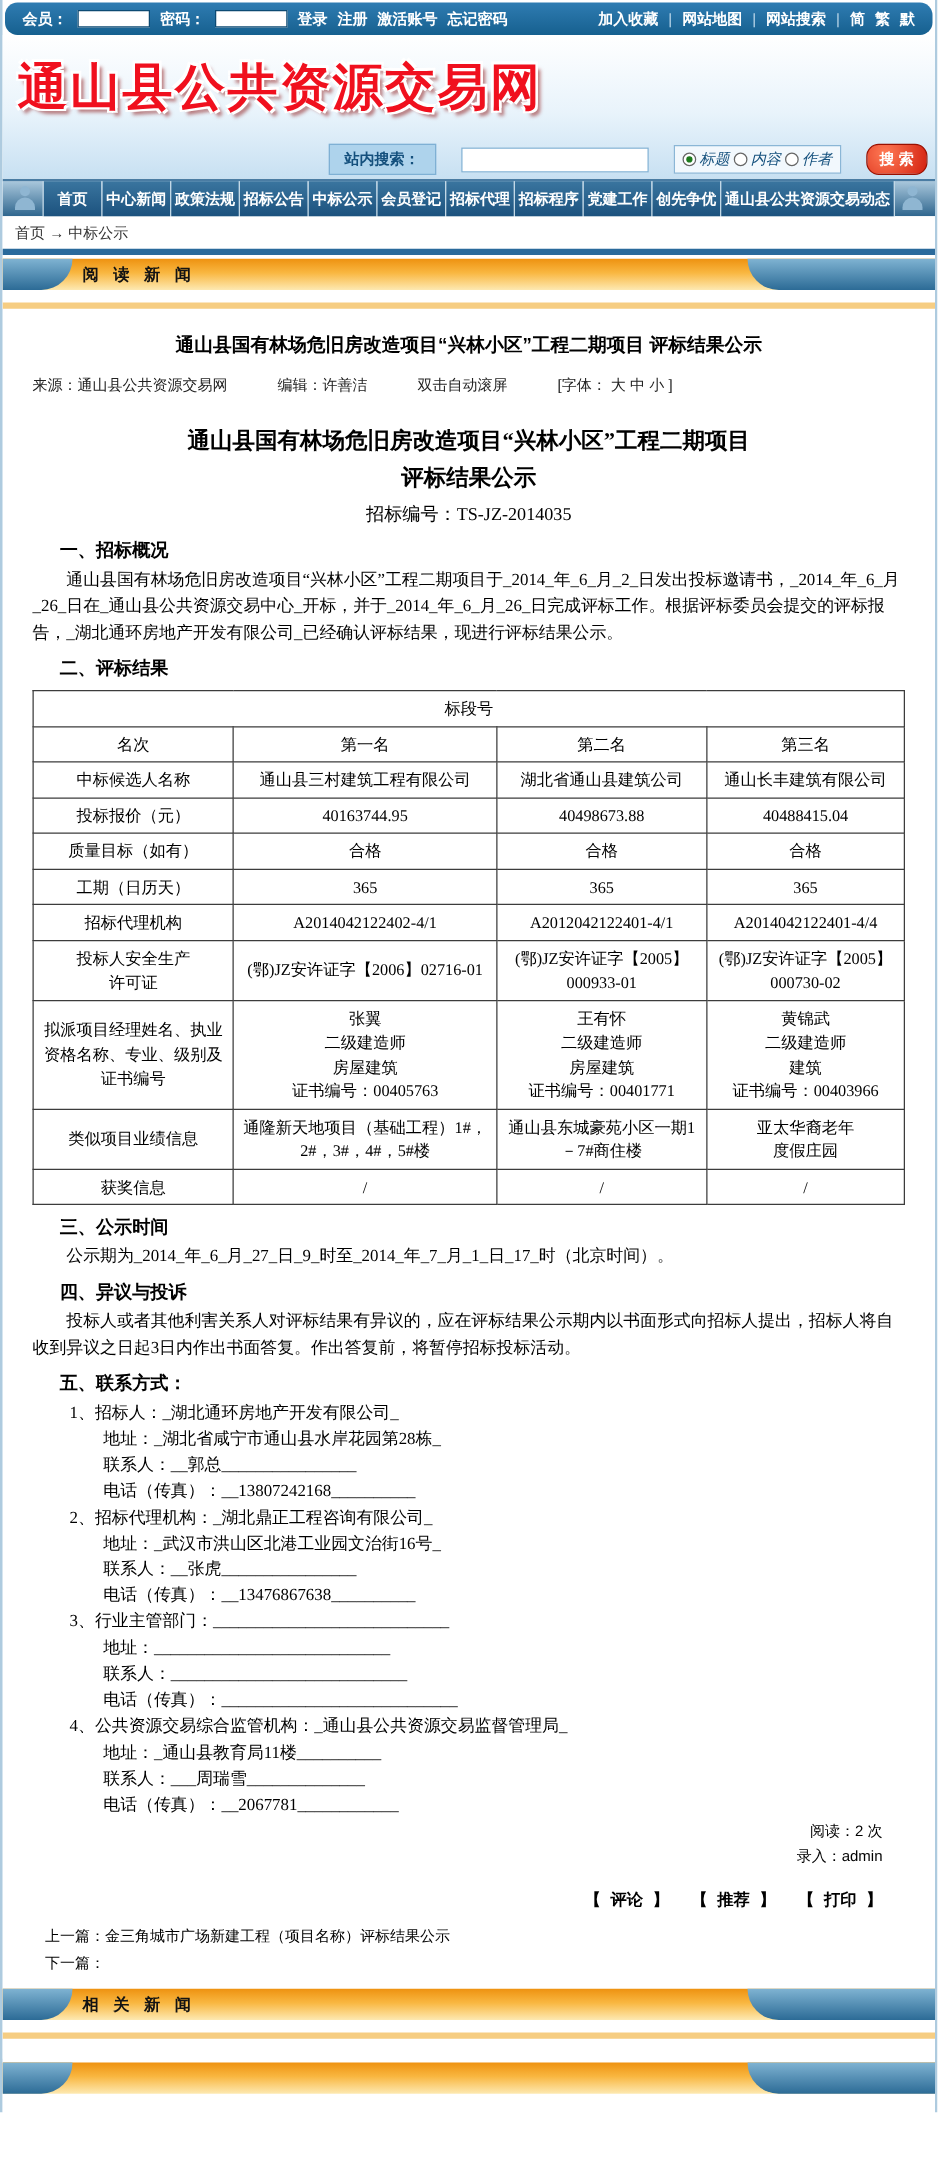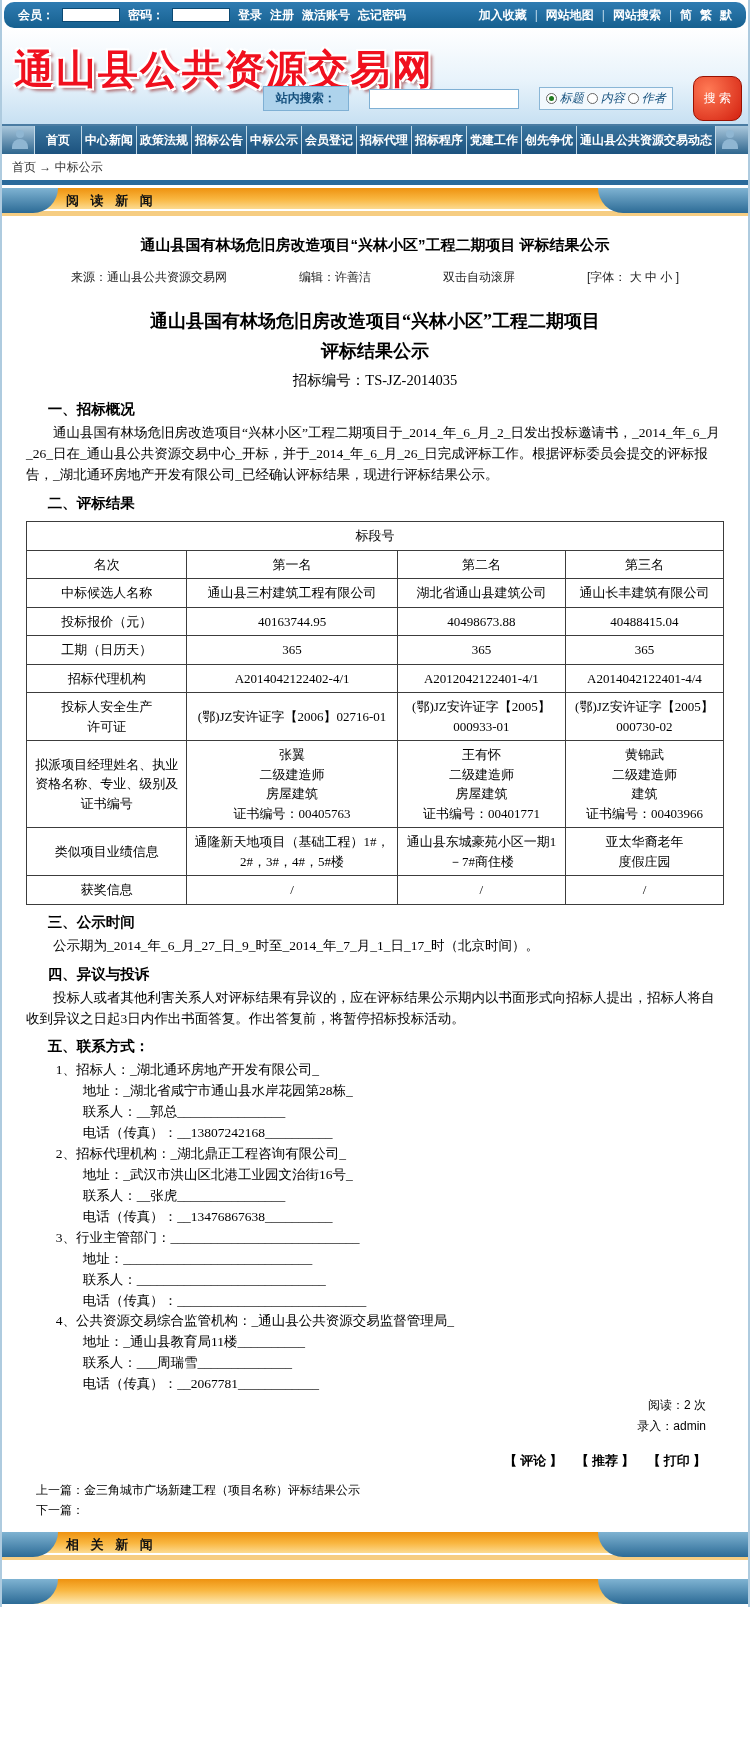--- a/index.html
+++ b/index.html
@@ -8,75 +8,75 @@
 
   
   .topbar { margin:2px 2px 0; height:26px; background:linear-gradient(#2f7cb2,#16608f); border-radius:10px;
             display:flex; align-items:center; justify-content:space-between; padding:0 14px; color:#fff; font-size:12px; font-weight:bold; }
   .tb-left, .tb-right { display:flex; align-items:center; gap:8px; }
   .tb-input { width:58px; height:14px; border:1px solid #0c4a73; background:#fff; }
   .topbar a { color:#fff; text-decoration:none; cursor:pointer; }
   .tb-sep { color:#bcd8ea; font-weight:normal; }
 
   
-  .header { position:relative; height:96px; background:linear-gradient(#ffffff,#e8f3fb 55%,#c7e0f2); }
+  .header { position:relative; height:115px; background:linear-gradient(#ffffff,#e8f3fb 55%,#c7e0f2); }
   .logo { position:absolute; left:12px; top:14px; font-size:40px; font-weight:bold; letter-spacing:2px; color:#f0101e;
           text-shadow:2px 2px 0 #fff,-2px -2px 0 #fff,2px -2px 0 #fff,-2px 2px 0 #fff,4px 4px 3px rgba(140,20,20,.55);
           font-family:"Liberation Serif", serif; }
   .searchrow { position:absolute; right:6px; bottom:3px; display:flex; align-items:center; gap:20px; font-size:12px; }
   .slabel { background:#aed3ec; border:1px solid #7fb0d4; padding:3px 12px; color:#14507d; font-weight:bold; }
   .sinput { width:150px; height:20px; border:1px solid #7fb0d4; }
   .sradios { display:flex; align-items:center; gap:3px; border:1px solid #8ab6d6; background:#f2f8fd; padding:2px 6px; color:#14507d;font-style:italic; }
   .radio { display:inline-block; width:11px; height:11px; border:1px solid #666; border-radius:50%; background:#fff; }
   .radio.checked::after { content:""; display:block; width:5px; height:5px; margin:2px; border-radius:50%; background:#1d7a1d; }
   .sbtn { background:radial-gradient(circle at 30% 30%,#ff7a55,#d3200f); border:1px solid #991000; color:#fff;
-          font-weight:normal; font-size:12px; border-radius:10px; padding:13px 10px; cursor:pointer; }
+          font-weight:bold; font-size:12px; border-radius:10px; padding:3px 10px; cursor:pointer; }
 
   
   .nav { display:flex; align-items:stretch; height:30px; background:linear-gradient(#a9c7dc,#2f668e); padding:0 4px; border-top:2px solid #4a7ca3; }
   .person { width:18px; position:relative; margin:3px 5px; flex:none; }
   .person::before { content:""; position:absolute; top:1px; left:5px; width:8px; height:8px; border-radius:50%; background:#8fb6d2; }
   .person::after { content:""; position:absolute; bottom:2px; left:1px; width:16px; height:10px; border-radius:8px 8px 0 0; background:#8fb6d2; }
   .nav-items { display:flex; flex:1; }
   .nav-item { flex:1; display:flex; align-items:center; justify-content:center; color:#fff; font-size:12px; font-weight:bold;
               background:linear-gradient(#3a759f,#1c527e); border-left:1px solid #c2d8e6; white-space:nowrap; padding:0 3px;
               text-decoration:none; cursor:pointer; }
   .nav-item:last-child { flex:1.9; border-right:1px solid #c2d8e6; }
 
   .breadcrumb { padding:5px 10px 4px; font-size:12px; color:#333; background:#fff; }
   .bluebar { height:5px; background:#2a6a9b; }
 
   
-  .banner { position:relative; height:28px; background:#fff; margin-top:3px; }
+  .banner { position:relative; height:40px; background:#fff; margin-top:3px; }
   .banner .orange { position:absolute; left:0; right:0; top:0; height:25px; background:linear-gradient(#ee9210,#f9b741 45%,#fde9b2); }
   .banner .capL { position:absolute; left:0; top:0; width:56px; height:25px; background:linear-gradient(#7fb3d2,#2c6b96); border-radius:0 0 26px 0; z-index:2; }
   .banner .capR { position:absolute; right:0; top:0; width:150px; height:25px; background:linear-gradient(#7fb3d2,#2c6b96); border-radius:0 0 0 26px; z-index:2; }
   .banner .strip { position:absolute; left:0; right:0; bottom:0; height:7px; background:#f6cd82; border-top:2px solid #fff; }
   .banner .btitle { position:absolute; left:64px; top:4px; z-index:3; font-size:13px; font-weight:bold; letter-spacing:4px; color:#131313; }
 
   
   .article { padding:6px 24px 0; font-family:"Liberation Serif", serif; }
   .list-title { text-align:center; font-weight:bold; font-size:15px; padding:14px 0 8px; font-family:"Liberation Sans", sans-serif; }
-  .meta { display:flex; justify-content:center; gap:72px; font-size:12px; color:#222; padding:6px 0 20px; font-family:"Liberation Sans", sans-serif; }
+  .meta { display:flex; gap:40px; font-size:12px; color:#222; padding:6px 0 20px; font-family:"Liberation Sans", sans-serif; }
   .meta .fs { cursor:pointer; }
   .btitle1 { text-align:center; font-size:18px; font-weight:bold; line-height:1.7; }
   .btitle2 { text-align:center; font-size:18px; font-weight:bold; line-height:1.6; }
   .bidno { text-align:center; font-size:14.5px; margin:6px 0 10px; }
   .sect-h { font-size:14.5px; font-weight:bold; margin:8px 0 4px 1.5em; }
   .para { font-size:13.5px; line-height:1.55; text-indent:2em; margin:2px 0; }
 
   table.result { width:100%; border-collapse:collapse; margin:8px 0 6px; }
   table.result td { border:1px solid #3c3c3c; text-align:center; padding:4px 5px; font-size:13px; line-height:1.5; white-space:pre-line; }
   table.result .tl { width:23%;margin-left:27px; }
 
   .contact-line { font-size:13.5px; line-height:1.55; margin-left:2.2em; }
   .contact-sub { margin-left:4.2em; }
   .date-line { text-align:right; margin:34px 46px 28px 0; font-size:13.5px; }
   .stats { text-align:right; margin-right:18px; font-size:12px; line-height:1.7; font-family:"Liberation Sans", sans-serif; }
-  .actions { text-align:right; margin:16px 18px 8px 0; font-size:13px; font-weight:bold; font-family:Liberation Serif, serif; }
+  .actions { text-align:right; margin:16px 18px 8px 0; font-size:13px; font-weight:bold; font-family:Liberation Mono, monospace; }
   .actions a { color:#000; text-decoration:none; margin-left:10px; cursor:pointer; }
   .prevnext { font-size:12px; padding:2px 10px 8px; line-height:1.7; font-family:"Liberation Sans", sans-serif; }
   .prevnext a { color:#000; text-decoration:none; cursor:pointer; }
 
   .gap { height:16px; background:#fff; }
 </style>
 </head>
 <body>
 
 <div class="page">
@@ -200,20 +200,26 @@
             <td>通山长丰建筑有限公司</td>
           </tr>
 
           <tr>
             <td class="tl">投标报价（元）</td>
             <td>40163744.95</td>
             <td>40498673.88</td>
             <td>40488415.04</td>
           </tr>
 
+          <tr>
+            <td class="tl">质量目标（如有）</td>
+            <td>合格</td>
+            <td>合格</td>
+            <td>合格</td>
+          </tr>
 
           <tr>
             <td class="tl">工期（日历天）</td>
             <td>365</td>
             <td>365</td>
             <td>365</td>
           </tr>
 
           <tr>
             <td class="tl">招标代理机构</td>

